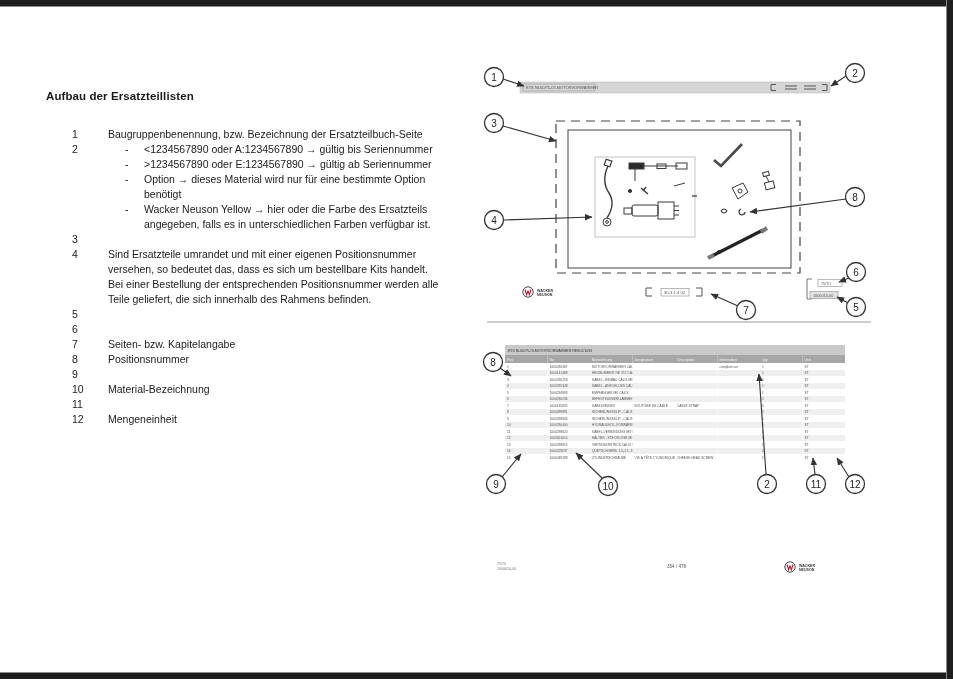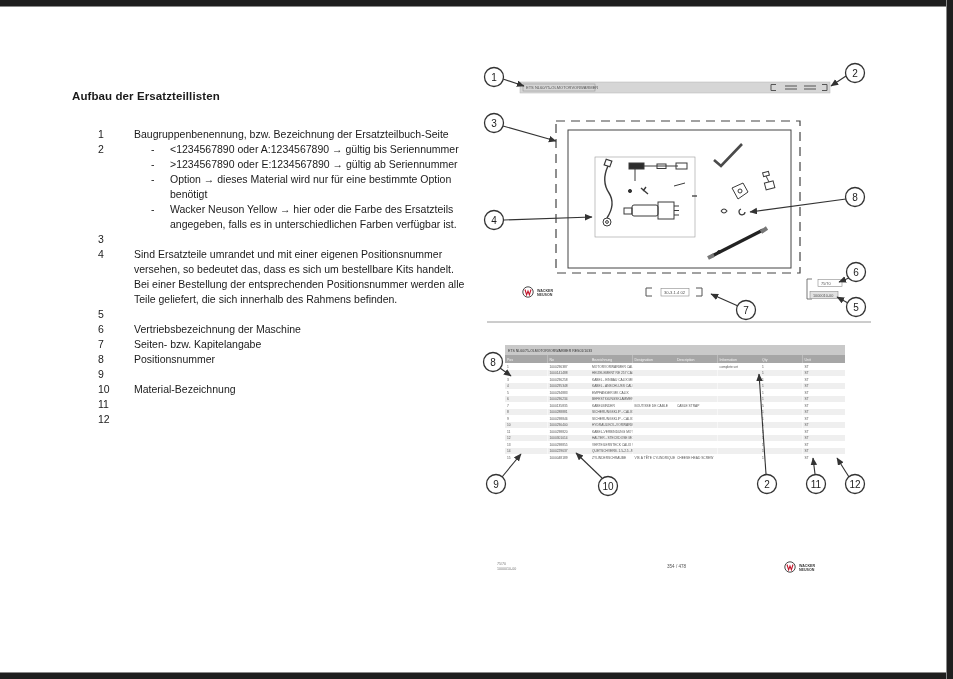--- a/index.html
+++ b/index.html
@@ -4,21 +4,21 @@
 <style>
   html,body{margin:0;padding:0;background:#e8e8e8;}
   #page{position:relative;width:953px;height:679px;background:#ffffff;overflow:hidden;
         font-family:"Liberation Sans", sans-serif;color:#1a1a1a;}
   .bar{position:absolute;background:#1e1e1e;}
   #bar-top{left:0;top:0;width:953px;height:6px;border-bottom:1px solid #8a8a8a;}
   #bar-bottom{left:0;top:672px;width:953px;height:7px;border-top:1px solid #8a8a8a;}
   #bar-right{top:0;left:946px;width:7px;height:679px;border-left:1px solid #8a8a8a;}
 
   
-  #leftcol{position:absolute;left:72px;top:90px;width:404px;}
+  #leftcol{position:absolute;left:46px;top:90px;width:404px;}
   #leftcol h1{font-size:11.5px;margin:0 0 25px 0;font-weight:bold;letter-spacing:.1px;}
   .li{display:grid;grid-template-columns:36px 332px;margin-left:26px;
       font-size:10.5px;line-height:15px;}
   .li .num{font-weight:normal;}
   .bullets{margin:0;}
   .bullet{display:grid;grid-template-columns:19px 1fr;margin-left:17px;}
   .b{font-weight:normal;}
   .u{text-decoration:underline;}
 
   
@@ -90,21 +90,20 @@
     </div>
     <div class="li">
       <span class="num">4</span>
       <span>Sind Ersatzteile umrandet und mit einer eigenen Positionsnummer versehen, so bedeutet das, dass es sich um bestellbare Kits handelt. Bei einer Bestellung der entsprechenden Positionsnummer werden alle Teile geliefert, die sich innerhalb des Rahmens befinden.</span>
     </div>
     <div class="li">
       <span class="num">5</span>
     </div>
     <div class="li">
       <span class="num">6</span>
-      <span>Vertriebsbezeichnung der Maschine</span>
     </div>
     <div class="li">
       <span class="num">7</span>
       <span>Seiten- bzw. Kapitelangabe</span>
     </div>
     <div class="li">
       <span class="num">8</span>
       <span>Positionsnummer</span>
     </div>
     <div class="li">
@@ -112,20 +111,21 @@
     </div>
     <div class="li">
       <span class="num">10</span>
       <span>Material-Bezeichnung</span>
     </div>
     <div class="li">
       <span class="num">11</span>
     </div>
     <div class="li">
       <span class="num">12</span>
+      <span>Mengeneinheit</span>
     </div>
   </div>
 
   <div id="rightpanel">
 
     <div id="tablewrap">
       <table id="ptable">
         <thead>
           <tr>
               <th class="titlebar" colspan="8">ETS NL60/75-ÖLMOTORVORWÄRMER RES01/1033</th>

